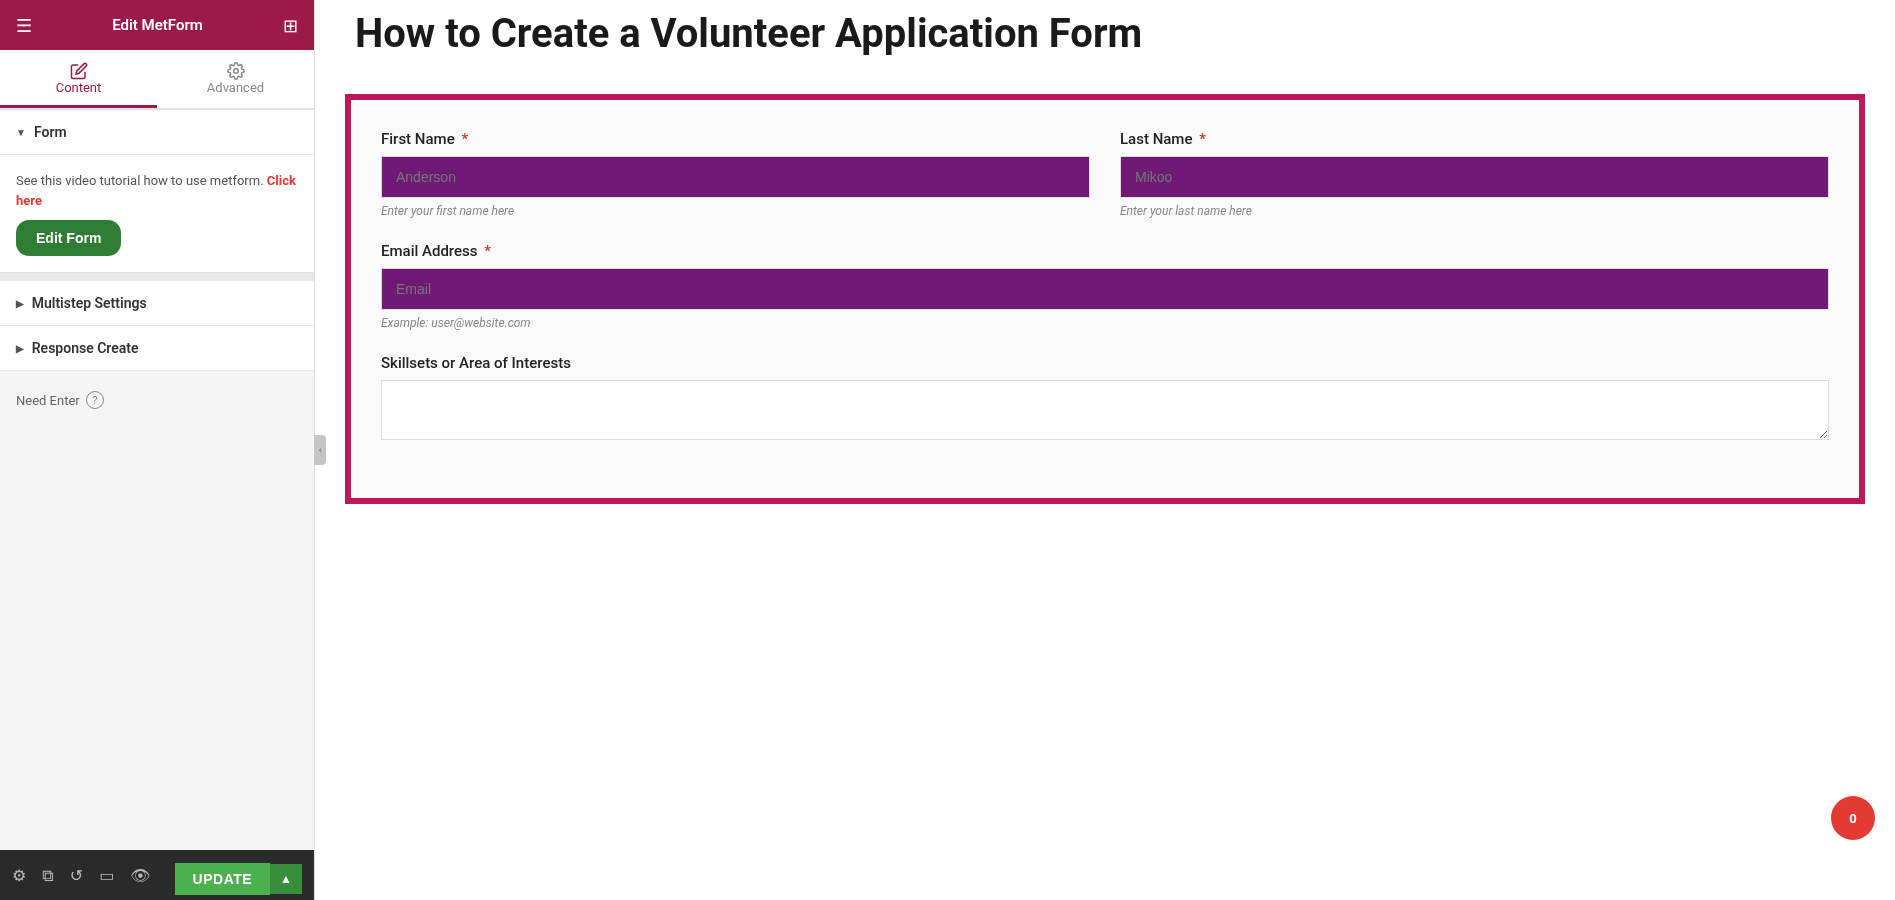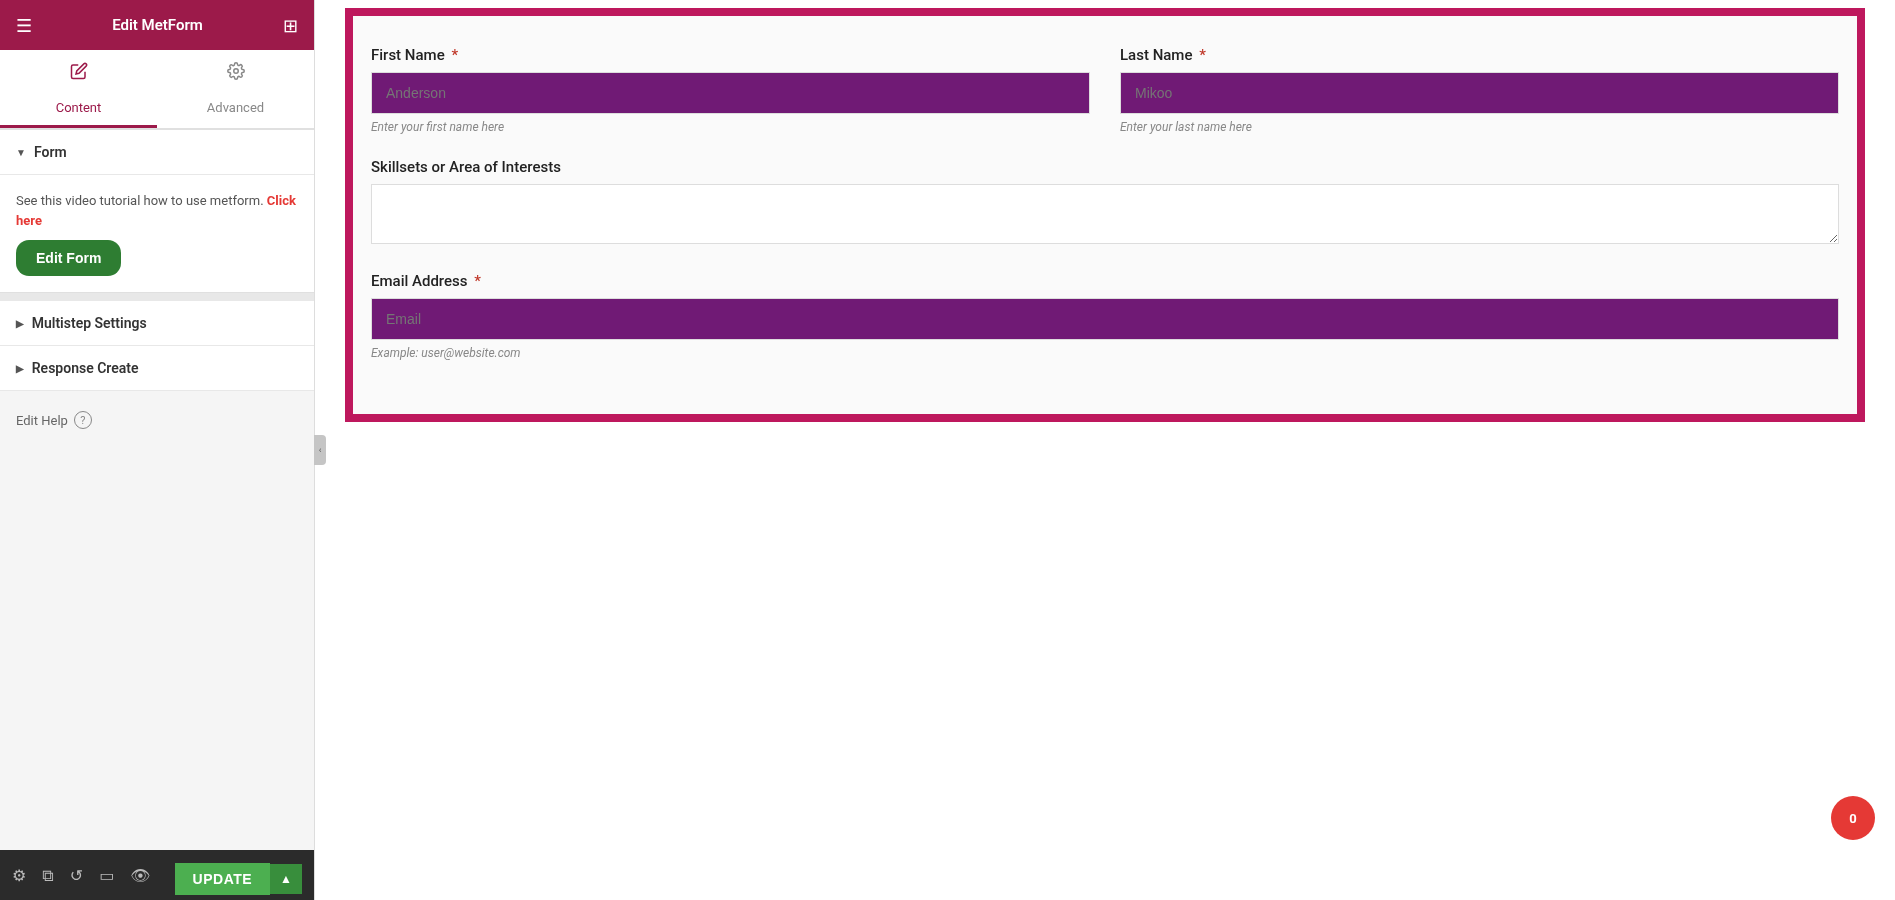--- a/index.html
+++ b/index.html
@@ -50,21 +50,21 @@
     .tab {
       flex: 1;
       display: flex;
       flex-direction: column;
       align-items: center;
       padding: 12px 8px 10px;
       cursor: pointer;
       font-size: 13px;
       color: #888;
       border-bottom: 3px solid transparent;
-      gap: 20px;
+      gap: 0;
     }
 
     .tab.active {
       color: #9c1a4a;
       border-bottom: 3px solid #9c1a4a;
     }
 
     .tab svg { width: 18px; height: 18px; }
 
     
@@ -266,23 +266,23 @@
     .page-title {
       padding: 10px 40px 20px;
       font-size: 40px;
       font-weight: 700;
       color: #1a1a1a;
       line-height: 1.2;
     }
 
     
     .form-container {
-      margin: 8px 30px 30px;
-      border: 8px solid #be185d;
-      padding: 30px 18px;
+      margin: 16px 30px 30px;
+      border: 6px solid #be185d;
+      padding: 30px 30px;
       background: #fafafa;
     }
 
     .form-row {
       display: flex;
       gap: 30px;
       margin-bottom: 24px;
     }
 
     .form-col {
@@ -403,21 +403,21 @@
       <span class="arrow-right">▶</span>
       <span>Multistep Settings</span>
     </div>
 
     <div class="collapsed-section">
       <span class="arrow-right">▶</span>
       <span>Response Create</span>
     </div>
 
     <div class="need-help">
-      <span>Edit Help</span>
+      <span>Need Enter</span>
       <div class="help-circle">?</div>
     </div>
   </div>
 
   <div class="collapse-handle">‹</div>
 
   <div class="bottom-bar">
     <div class="bottom-icons">
       <span class="bottom-icon">⚙</span>
       <span class="bottom-icon">⧉</span>
@@ -428,20 +428,21 @@
     <div class="update-btn-group">
       <button class="update-btn">UPDATE</button>
       <button class="update-dropdown">▲</button>
     </div>
   </div>
 </div>
 
 <div class="main-content">
 
 
+  <div class="page-title">How to Create a Volunteer Application Form</div>
 
   <div class="form-container">
 
     <div class="form-row">
       <div class="form-col">
         <div class="field-label">
           <span>First Name</span>
           <span class="required">*</span>
         </div>
         <input class="field-input" type="text" placeholder="Anderson" style="">
@@ -452,29 +453,29 @@
           <span>Last Name</span>
           <span class="required">*</span>
         </div>
         <input class="field-input" type="text" placeholder="Mikoo" style="">
         <div class="field-hint">Enter your last name here</div>
       </div>
     </div>
 
     <div class="form-col-full">
       <div class="field-label">
-        <span>Skillsets or Area of Interests</span>
-      </div>
-      <textarea class="field-textarea" style=""></textarea>
-    </div>
-
-    <div class="form-col-full">
-      <div class="field-label">
         <span>Email Address</span>
         <span class="required">*</span>
       </div>
       <input class="field-input" type="email" placeholder="Email" style="">
       <div class="field-hint">Example: user@website.com</div>
     </div>
+
+    <div class="form-col-full">
+      <div class="field-label">
+        <span>Skillsets or Area of Interests</span>
+      </div>
+      <textarea class="field-textarea" style=""></textarea>
+    </div>
   </div>
 </div>
 
 <div class="cart-btn">0</div>
 
 </body></html>

